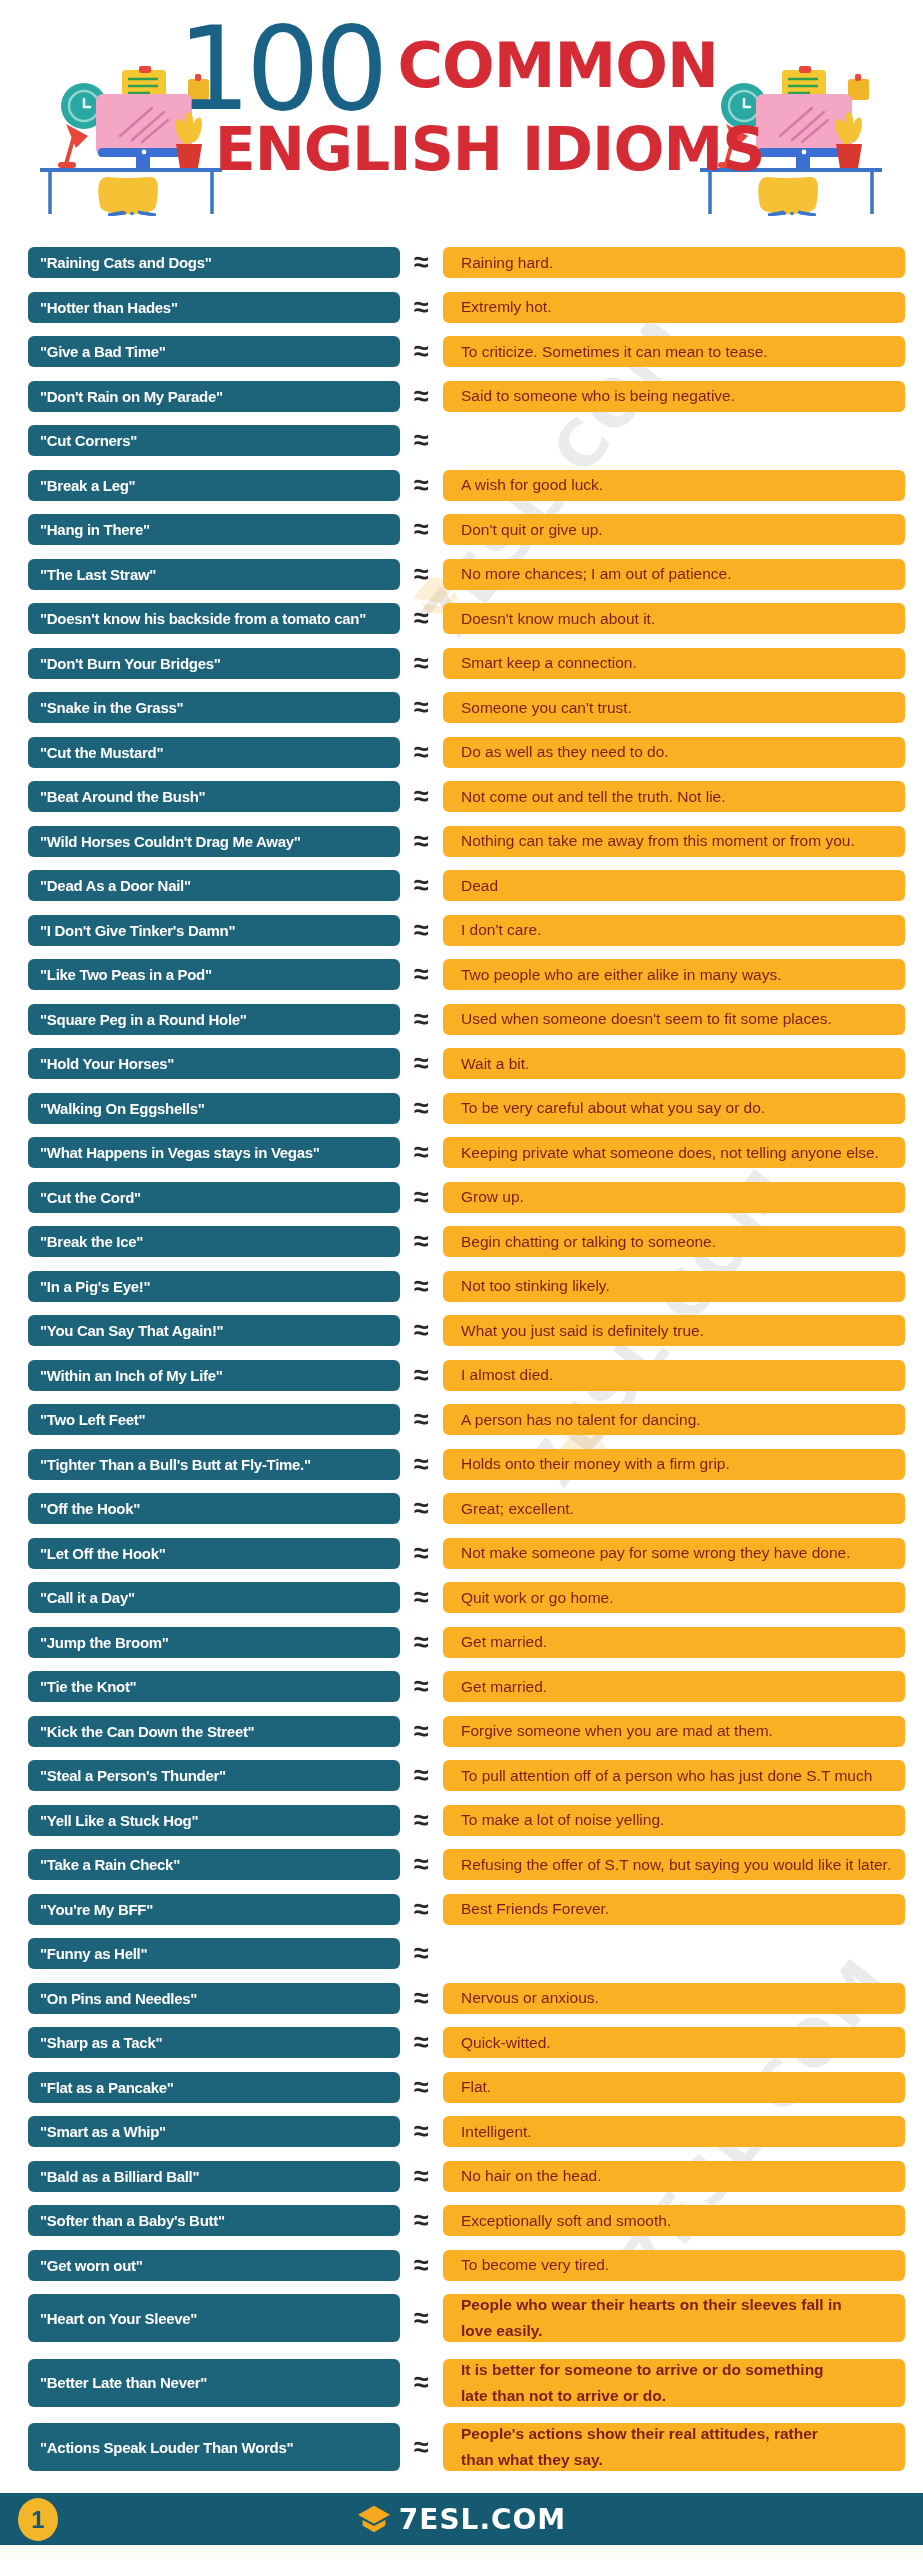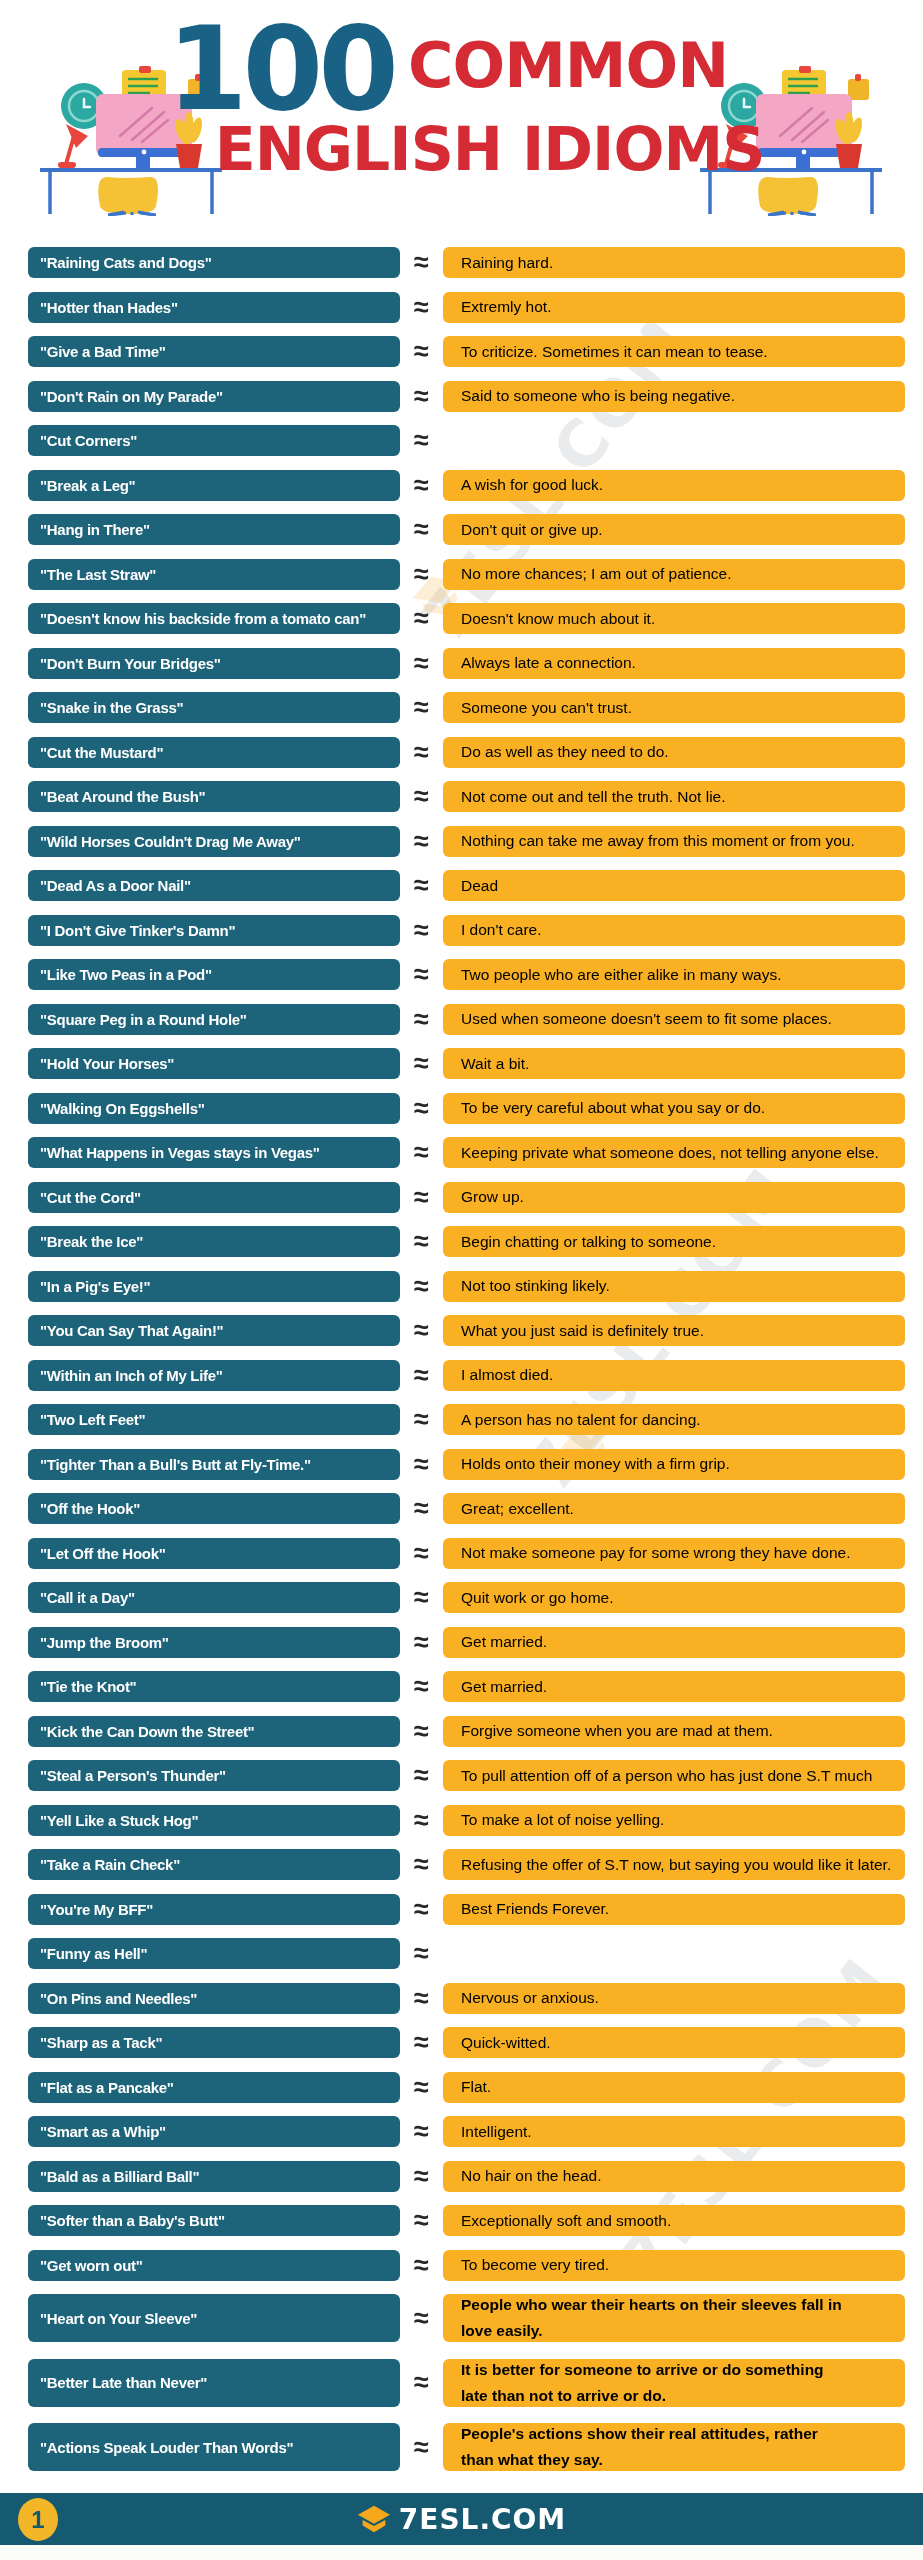--- a/index.html
+++ b/index.html
@@ -3,41 +3,41 @@
 <meta charset="utf-8">
 <style>
   html,body{margin:0;padding:0;}
   body{font-family:"Liberation Sans",sans-serif;}
   #page{position:relative;width:923px;height:2560px;background:#ffffff;overflow:hidden;}
 
   
   #header{position:absolute;left:0;top:0;width:923px;height:248px;}
   .title-block{position:absolute;left:0;top:14px;width:923px;text-align:center;}
   .title-line1{position:relative;left:-14px;white-space:nowrap;}
-  .title-num{font-family:"DejaVu Sans",sans-serif;font-weight:bold;font-size:116px;line-height:110px;
+  .title-num{font-family:"DejaVu Sans",sans-serif;font-weight:normal;font-size:116px;line-height:110px;
              color:#1a6285;letter-spacing:-5px;vertical-align:middle;}
   .title-word{font-family:"DejaVu Sans",sans-serif;font-weight:bold;font-size:62px;color:#d42b35;
               letter-spacing:-1px;vertical-align:middle;position:relative;top:-4px;margin-left:14px;margin-top:32px;}
   .title-line2{position:relative;left:28px;top:-10px;font-family:"DejaVu Sans",sans-serif;font-weight:bold;
                font-size:60px;color:#d42b35;letter-spacing:-1px;white-space:nowrap;}
   .desk-illustration{position:absolute;top:66px;width:190px;height:150px;}
   #desk-left{left:36px;}
   #desk-right{left:696px;}
 
   
   #rows{position:absolute;left:28px;top:247px;width:877px;}
   .row{display:flex;align-items:stretch;height:31px;margin-bottom:13.5px;}
   .row.tall{height:48px;margin-bottom:16.5px;}
   .pill{border-radius:6px;display:flex;align-items:center;}
   .pill.idiom{width:372px;background:#1d6379;flex:0 0 auto;padding-left:12px;box-sizing:border-box;}
   .idiom-text{color:#ffffff;font-weight:bold;font-size:15px;letter-spacing:-0.3px;white-space:nowrap;}
   .approx{flex:0 0 43px;text-align:center;color:#282828;font-weight:bold;font-size:27px;
           display:flex;align-items:center;justify-content:center;}
   .pill.meaning{flex:1 1 auto;background:#f9b023;padding-left:18px;padding-right:8px;box-sizing:border-box;overflow:visible;}
-  .meaning-text{color:#000000;font-size:15.5px;white-space:nowrap;}
+  .meaning-text{color:#7f1d1d;font-size:15.5px;white-space:nowrap;}
   .row.tall .pill.meaning{padding-right:58px;}
   .row.tall .meaning-text{white-space:normal;line-height:1.65;font-weight:bold;}
 
   
   .wm{position:absolute;transform:translate(-50%,-50%) rotate(-52deg);
       font-family:"DejaVu Sans",sans-serif;font-weight:bold;font-size:64px;
       color:rgba(105,115,120,0.14);letter-spacing:3px;white-space:nowrap;pointer-events:none;}
   .wm-logo{position:absolute;width:52px;height:52px;transform:rotate(-20deg);opacity:0.18;pointer-events:none;}
 
   
@@ -212,21 +212,21 @@
       <span class="meaning-text">Doesn't know much about it.</span>
     </div>
   </div>
 
   <div class="row">
     <div class="pill idiom">
       <span class="idiom-text">"Don't Burn Your Bridges"</span>
     </div>
     <div class="approx">≈</div>
     <div class="pill meaning">
-      <span class="meaning-text">Always late a connection.</span>
+      <span class="meaning-text">Smart keep a connection.</span>
     </div>
   </div>
 
   <div class="row">
     <div class="pill idiom">
       <span class="idiom-text">"Snake in the Grass"</span>
     </div>
     <div class="approx">≈</div>
     <div class="pill meaning">
       <span class="meaning-text">Someone you can't trust.</span>

